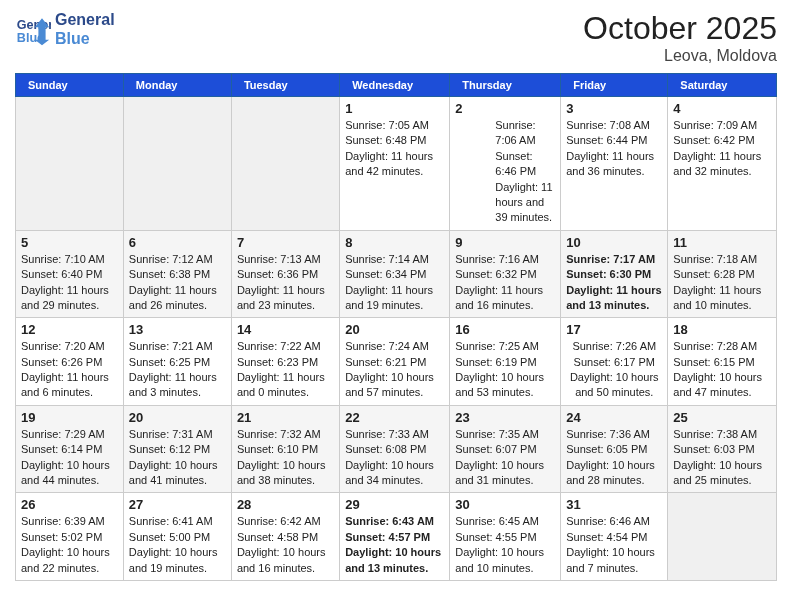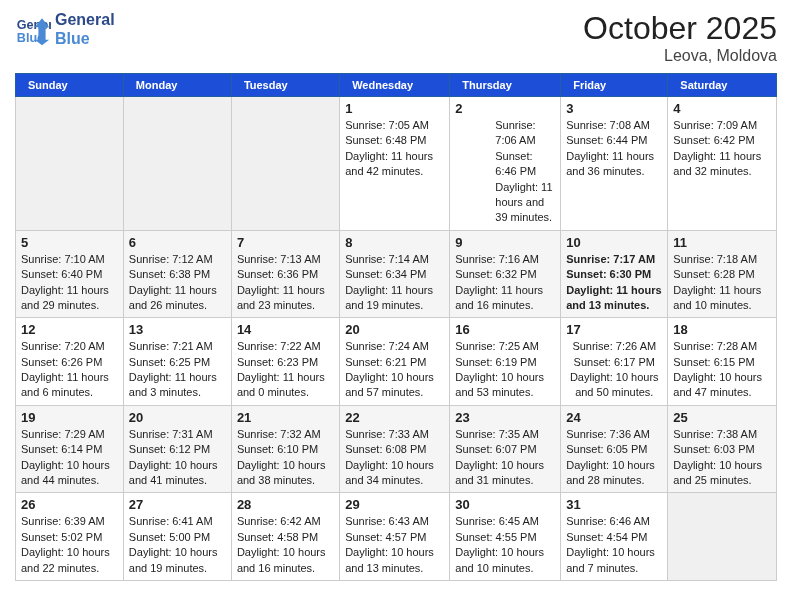--- a/index.html
+++ b/index.html
@@ -295,21 +295,21 @@
 Daylight: 10 hours and 19 minutes.</div>
           </td>
           <td>
             <span class="day-num">28</span>
             <div class="day-info" style="white-space: pre-line;">Sunrise: 6:42 AM
 Sunset: 4:58 PM
 Daylight: 10 hours and 16 minutes.</div>
           </td>
           <td>
             <span class="day-num">29</span>
-            <div class="day-info" style="white-space: pre-line;">Sunrise: 6:43 AM
+            <div class="day-info" style="white-space: pre-line; font-weight: bold;">Sunrise: 6:43 AM
 Sunset: 4:57 PM
 Daylight: 10 hours and 13 minutes.</div>
           </td>
           <td>
             <span class="day-num">30</span>
             <div class="day-info" style="white-space: pre-line;">Sunrise: 6:45 AM
 Sunset: 4:55 PM
 Daylight: 10 hours and 10 minutes.</div>
           </td>
           <td>

